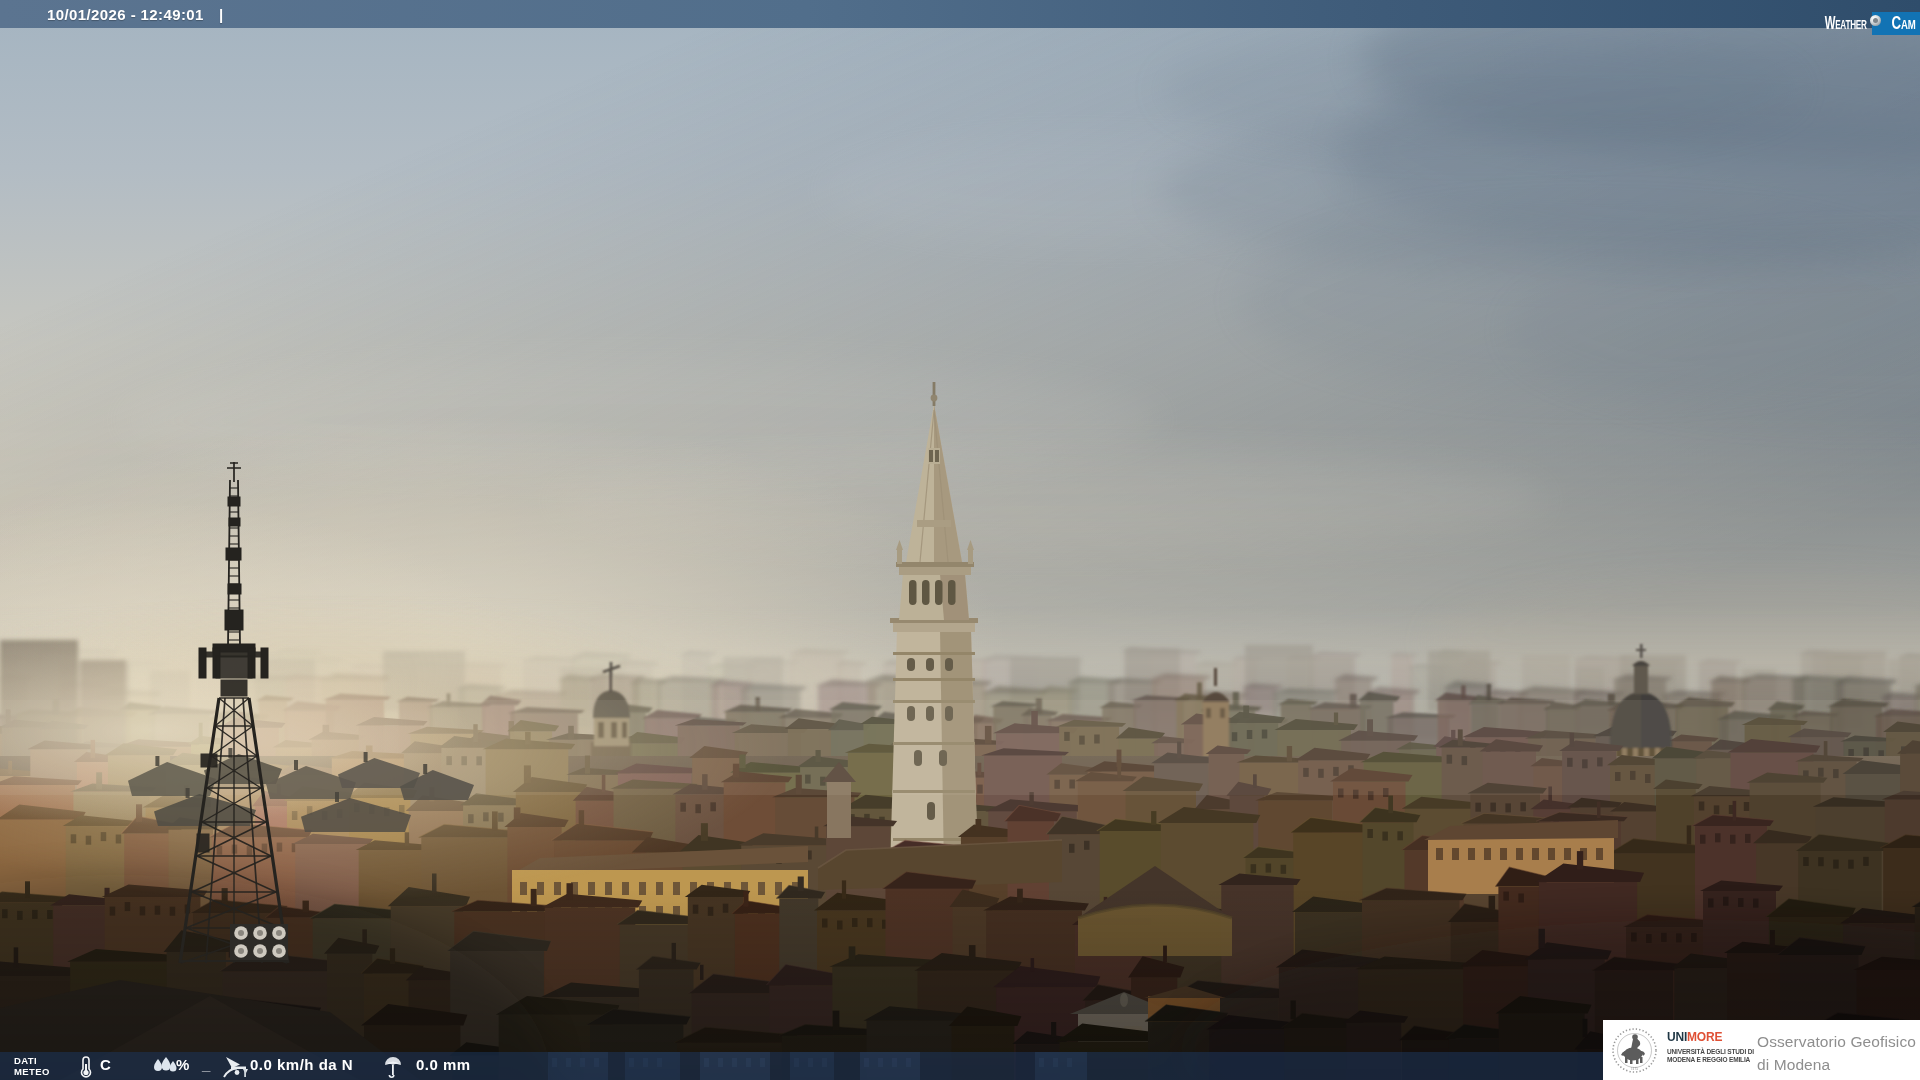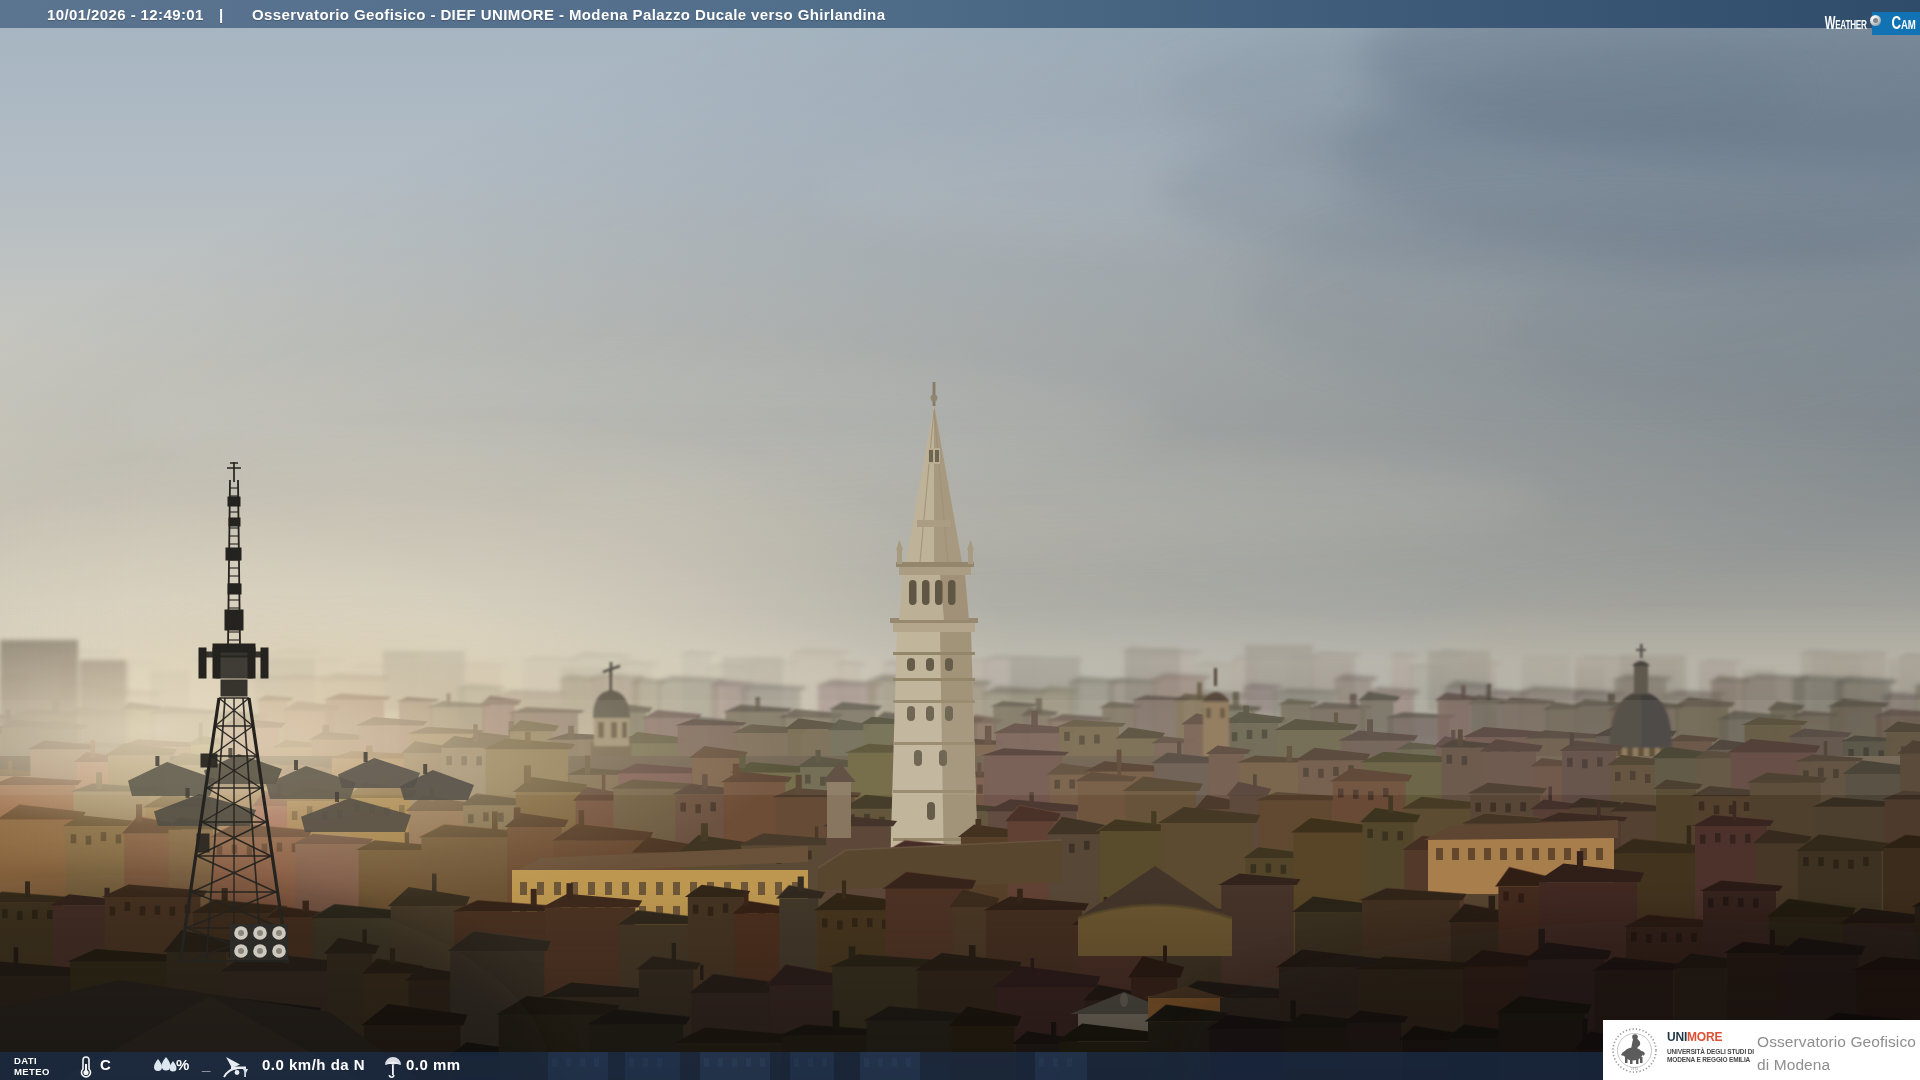--- a/index.html
+++ b/index.html
@@ -1403,21 +1403,20 @@
 <circle cx="260" cy="951" r="3" fill="#8a867e"></circle>
 <circle cx="279" cy="933" r="6.8" fill="#cfcac0"></circle>
 <circle cx="279" cy="933" r="3" fill="#8a867e"></circle>
 <circle cx="279" cy="951" r="6.8" fill="#cfcac0"></circle>
 <circle cx="279" cy="951" r="3" fill="#8a867e"></circle>
 </svg>
 
 <div id="topbar" class="abs">
   <div class="t" style="left:47px;">10/01/2026 - 12:49:01</div>
   <div class="t" style="left:219px;">|</div>
-  <div class="t" style="left:252px;">Osservatorio Geofisico - DIEF UNIMORE - Modena Palazzo Ducale verso Ghirlandina</div>
   <div id="wcam">
     <div class="blue"></div>
     <div class="wt">W<span class="sm">EATHER</span></div>
     <div class="lens">
           <i></i>
         </div>
     <div class="ct">C<span class="sm">AM</span></div>
   </div>
 </div>
 
@@ -1445,22 +1444,22 @@
     <g fill="#eef2f6">
       <path d="M305,10 q8,-7 16,0 q-8,-3 -16,0 z"></path>
       <path d="M305,10 a8,8 0 0 1 16,0 q-4,-2.5 -8,0 q-4,-2.5 -8,0 z" opacity="0.9"></path>
       <rect x="312" y="10" width="1.8" height="10"></rect>
       <path d="M313.8,20 a2.2,2.2 0 0 1 -4.4,0" stroke="#eef2f6" stroke-width="1.6" fill="none"></path>
     </g>
   </svg>
   <div class="v" style="left:100px;">C</div>
   <div class="v" style="left:176px;">%</div>
   <div class="v" style="left:202px;opacity:0.8;">_</div>
-  <div class="v" style="left:250px;margin-left:12px;">0.0 km/h da N</div>
-  <div class="v" style="left:406px;">0.0 mm</div>
+  <div class="v" style="left:250px;">0.0 km/h da N</div>
+  <div class="v" style="left:416px;">0.0 mm</div>
 </div>
 
 <div id="whitebox" class="abs">
   <svg class="abs" style="left:8px;top:7px;" width="47" height="47" viewBox="0 0 47 47">
     <circle cx="23.5" cy="23.5" r="21.5" fill="none" stroke="#777" stroke-width="1.6" stroke-dasharray="1.3,2.1" opacity="0.75"></circle>
     <circle cx="23.5" cy="23.5" r="17" fill="none" stroke="#777" stroke-width="0.8" opacity="0.5"></circle>
     <g fill="#5c5c5c">
       <ellipse cx="22" cy="27" rx="9.5" ry="6.5"></ellipse>
       <path d="M14,24 q-3,1 -4,4 l2.5,1 q1,-3 3,-4 z"></path>
       <path d="M30,24 q3,0 4,3 l-2,2 q-1,-3 -3,-4 z"></path>

